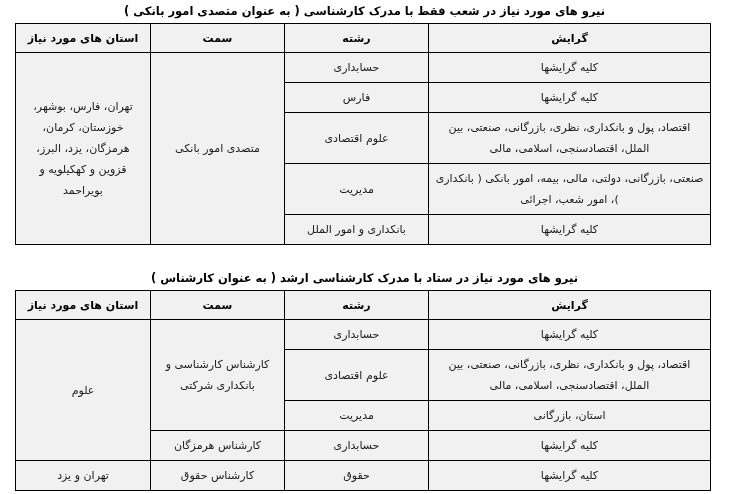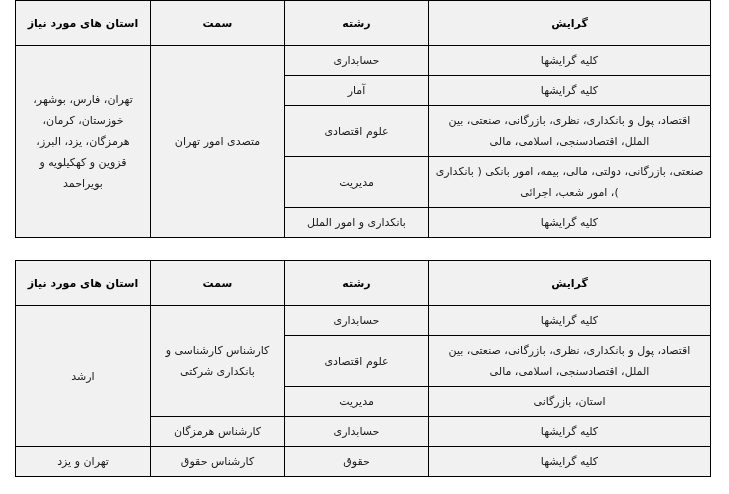--- a/index.html
+++ b/index.html
@@ -60,21 +60,21 @@
     vertical-align: middle;
     padding: 4px 6px;
     line-height: 21px;
     direction: rtl;
   }
 
   table.grid th {
     font-weight: bold;
     color: #000000;
     height: 26px;
-    padding: 9px 6px;
+    padding: 1px 6px;
     line-height: 15px;
   }
 
   
   col.c-gerayesh { width: 282px; }
   col.c-reshteh  { width: 144px; }
   col.c-semat    { width: 134px; }
   col.c-ostan    { width: 135px; }
 
   .spacer-between { height: 22px; }
@@ -84,20 +84,21 @@
     margin-top: 46px;
   }
 </style>
 </head>
 <body>
 
 <div class="page">
 
   <div class="table-block">
 
+    <div class="table-title">نیرو های مورد نیاز در شعب فقط با مدرک کارشناسی ( به عنوان متصدی امور بانکی )</div>
 
     <table class="grid">
       <colgroup>
         <col class="c-gerayesh">
         <col class="c-reshteh">
         <col class="c-semat">
         <col class="c-ostan">
       </colgroup>
       <thead>
         <tr>
@@ -105,27 +106,27 @@
           <th>رشته</th>
           <th>سمت</th>
           <th>استان های مورد نیاز</th>
         </tr>
       </thead>
       <tbody>
 
         <tr>
           <td>کلیه گرایشها</td>
           <td>حسابداری</td>
-          <td class="cell-multiline" rowspan="5">متصدی امور تهران</td>
+          <td class="cell-multiline" rowspan="5">متصدی امور بانکی</td>
           <td class="cell-multiline" rowspan="5">تهران، فارس، بوشهر، خوزستان، کرمان، هرمزگان، یزد، البرز، قزوین و کهکیلویه و بویراحمد</td>
         </tr>
 
         <tr>
           <td>کلیه گرایشها</td>
-          <td>آمار</td>
+          <td>فارس</td>
         </tr>
 
         <tr>
           <td class="cell-multiline">اقتصاد، پول و بانکداری، نظری، بازرگانی، صنعتی، بین الملل، اقتصادسنجی، اسلامی، مالی</td>
           <td>علوم اقتصادی</td>
         </tr>
 
         <tr>
           <td class="cell-multiline">صنعتی، بازرگانی، دولتی، مالی، بیمه، امور بانکی ( بانکداری )، امور شعب، اجرائی</td>
           <td>مدیریت</td>
@@ -137,20 +138,21 @@
         </tr>
 
       </tbody>
     </table>
   </div>
 
   <div class="spacer-between"></div>
 
   <div class="table-block">
 
+    <div class="table-title">نیرو های مورد نیاز در ستاد با مدرک کارشناسی ارشد ( به عنوان کارشناس )</div>
 
     <table class="grid">
       <colgroup>
         <col class="c-gerayesh">
         <col class="c-reshteh">
         <col class="c-semat">
         <col class="c-ostan">
       </colgroup>
       <thead>
         <tr>
@@ -159,21 +161,21 @@
           <th>سمت</th>
           <th>استان های مورد نیاز</th>
         </tr>
       </thead>
       <tbody>
 
         <tr>
           <td>کلیه گرایشها</td>
           <td>حسابداری</td>
           <td class="cell-multiline" rowspan="3">کارشناس کارشناسی و بانکداری شرکتی</td>
-          <td class="cell-multiline" rowspan="4">ارشد</td>
+          <td class="cell-multiline" rowspan="4">علوم</td>
         </tr>
 
         <tr>
           <td class="cell-multiline">اقتصاد، پول و بانکداری، نظری، بازرگانی، صنعتی، بین الملل، اقتصادسنجی، اسلامی، مالی</td>
           <td>علوم اقتصادی</td>
         </tr>
 
         <tr>
           <td>استان، بازرگانی</td>
           <td>مدیریت</td>

